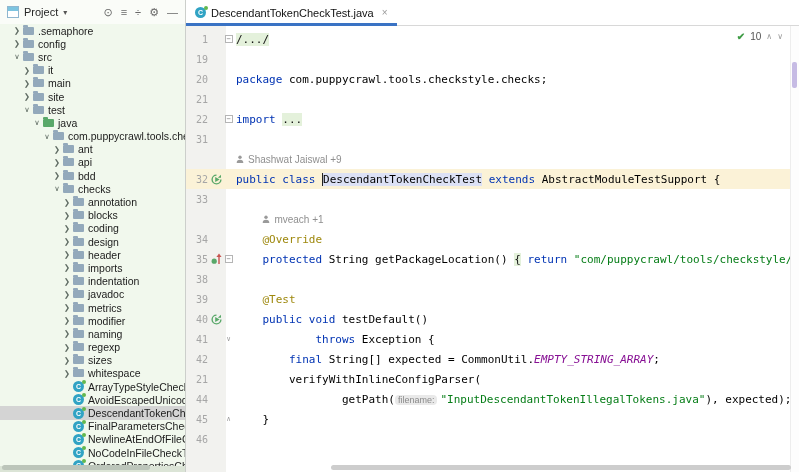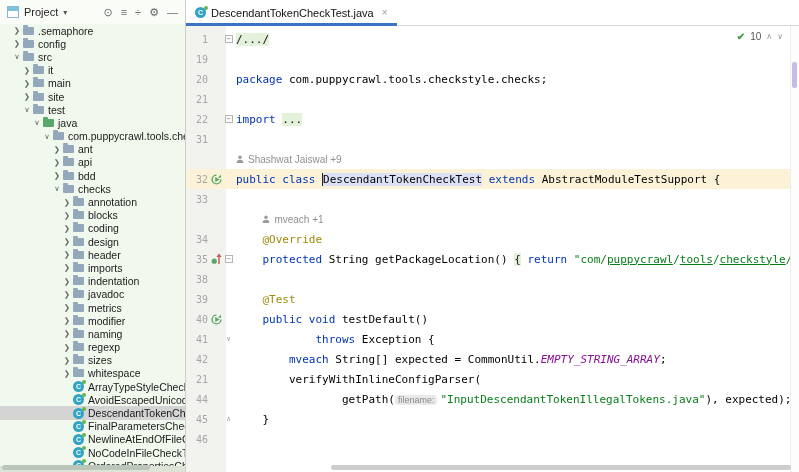--- a/index.html
+++ b/index.html
@@ -42,21 +42,21 @@
   .lnum{flex:0 0 22px;width:22px;text-align:right;color:#a6a6a6;font-size:10px}
   .gicon{flex:0 0 14px;width:14px;margin-left:1px;display:inline-flex;align-items:center;justify-content:center}
   .gfold{flex:0 0 11px;width:11px;text-align:center;font-size:7px;color:#999}
   .gfold.foldbox{font-size:8px;color:#888;line-height:1}
   .gfold.foldbox i{display:inline-block;width:8px;height:8px;border:1px solid #b5b5b5;background:#fff;font-style:normal;font-size:7px;line-height:6px;color:#777}
   .ecode{white-space:pre;color:#000;margin-left:2px}
   .sg-k{color:#0033b3;font-weight:normal}
   .sg-t{color:#000}
   .sg-a{color:#9e880d}
   .sg-s{color:#067d17}
-  .sg-sl{color:#067d17;text-decoration:underline}
+  .sg-sl{color:#067d17;}
   .sg-fi{color:#871094;font-style:italic}
   .sg-f{background:#e4f1db;color:#111}
   .sg-in{background:#e9e9e9;color:#8a8a8a;border-radius:4px;font-size:9px;padding:0 3px;margin-right:3px;font-family:"Liberation Sans",sans-serif}
   .sg-hl{background:#dce1f5;border-left:1px solid #222}
   .author{font-family:"Liberation Sans",sans-serif;font-size:10px;color:#8f8f8f;display:inline-flex;align-items:center;gap:4px}
   .inspect{position:absolute;top:5px;right:16px;display:flex;align-items:center;gap:5px;font-size:10px;color:#777;font-family:"Liberation Sans",sans-serif;z-index:3}
   .inspect .ok{color:#3f9c45;font-weight:bold;font-size:10px}
   .inspect .cnt{color:#555}
   .inspect .nav{font-size:8px;color:#9a9a9a}
   .stripe{position:absolute;top:0;right:0;bottom:0;width:9px;border-left:1px solid #ededed;background:#fdfdfd;z-index:2}
@@ -394,21 +394,21 @@
         <div class="eline">
           <span class="lnum">41</span>
           <span class="gicon"></span>
           <span class="gfold">∨</span>
           <span class="ecode"><span class="sg-t">            </span><span class="sg-k">throws </span><span class="sg-t">Exception {</span></span>
         </div>
         <div class="eline">
           <span class="lnum">42</span>
           <span class="gicon"></span>
           <span class="gfold"></span>
-          <span class="ecode"><span class="sg-t">        </span><span class="sg-k">mveach </span><span class="sg-t">String[] expected = CommonUtil.</span><span class="sg-fi">EMPTY_STRING_ARRAY</span><span class="sg-t">;</span></span>
+          <span class="ecode"><span class="sg-t">        </span><span class="sg-k">final </span><span class="sg-t">String[] expected = CommonUtil.</span><span class="sg-fi">EMPTY_STRING_ARRAY</span><span class="sg-t">;</span></span>
         </div>
         <div class="eline">
           <span class="lnum">21</span>
           <span class="gicon"></span>
           <span class="gfold"></span>
           <span class="ecode"><span class="sg-t">        </span><span class="sg-t">verifyWithInlineConfigParser(</span></span>
         </div>
         <div class="eline">
           <span class="lnum">44</span>
           <span class="gicon"></span>

